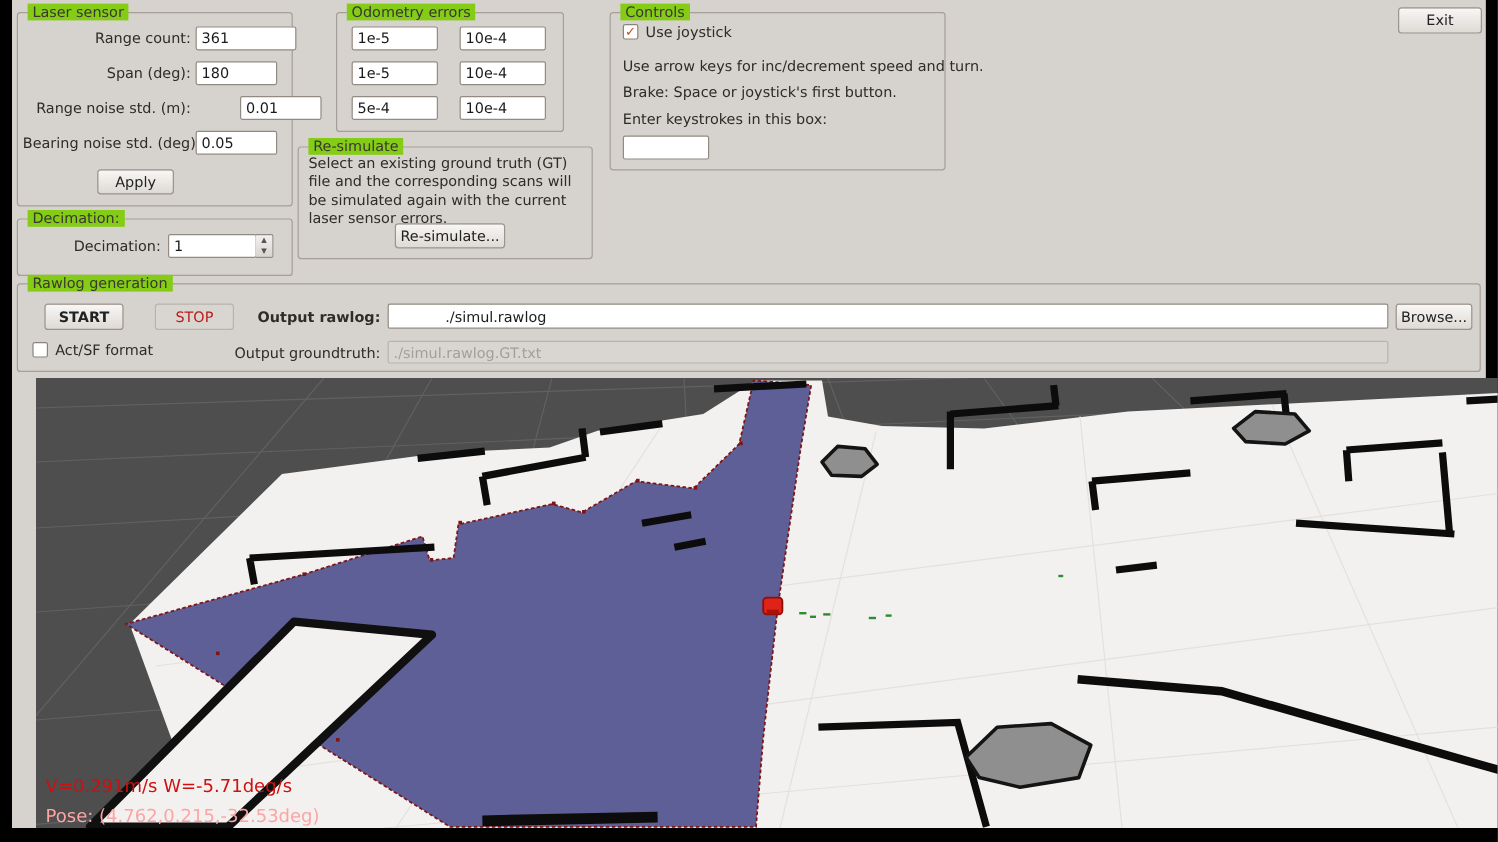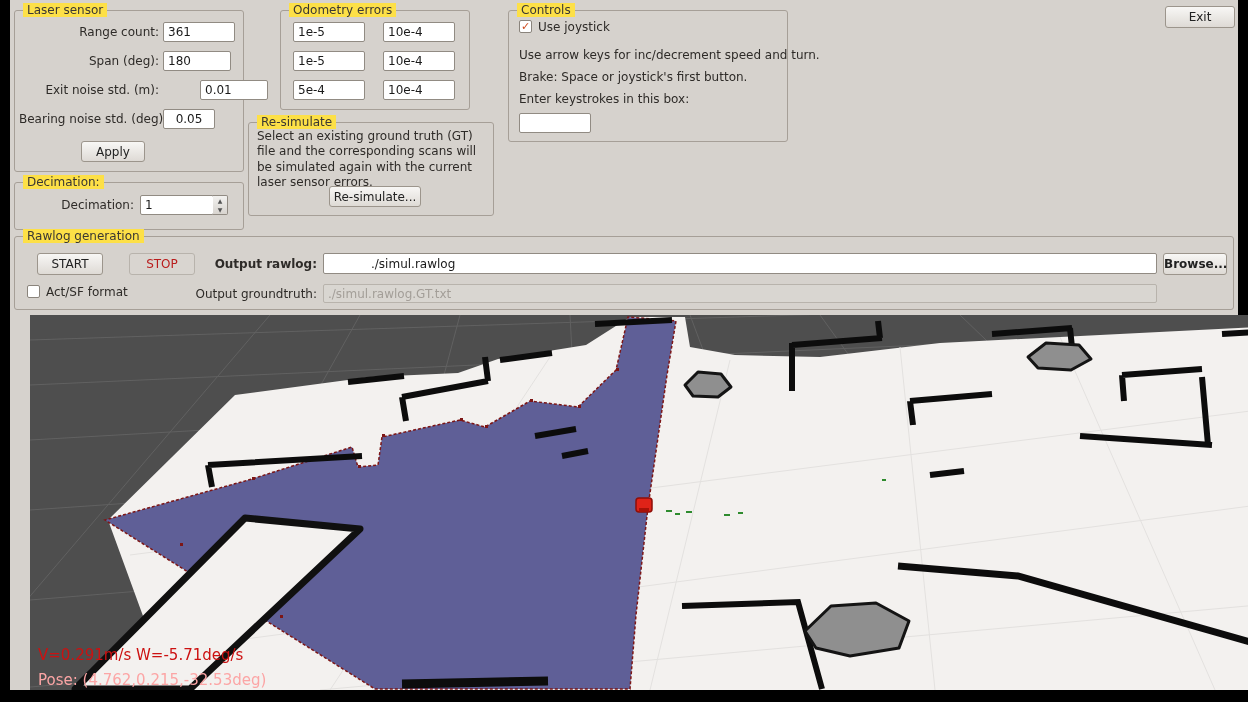--- a/index.html
+++ b/index.html
@@ -4,21 +4,21 @@
 <style>
   html,body{margin:0;padding:0;}
   body{
     width:1248px;height:702px;overflow:hidden;background:#000;
     font-family:"DejaVu Sans","Liberation Sans",sans-serif;
     font-size:12px;color:#2e2b28;position:relative;
   }
   .app{position:absolute;left:10px;top:0;width:1228px;height:690px;background:#d6d2cd;}
   .panel{position:absolute;left:0;top:0;width:1228px;height:315px;background:#d6d2cd;}
   .group{position:absolute;border:1px solid #a69f97;border-radius:3px;background:#d6d2cd;}
-  .legend{position:absolute;top:-8px;left:8px;background:#fde047;padding:0 4px;font-size:12px;color:#3a3733;white-space:nowrap;}
+  .legend{position:absolute;top:-8px;left:8px;background:#84cc16;padding:0 4px;font-size:12px;color:#3a3733;white-space:nowrap;}
   .lbl{position:absolute;white-space:nowrap;color:#2e2b28;}
   .r{text-align:right;}
   .field{position:absolute;border:1px solid #918b83;border-radius:2px;background:#fff;
     font-family:"DejaVu Sans","Liberation Sans",sans-serif;font-size:12px;color:#1a1a1a;padding:1px 4px;box-sizing:border-box;}
   .field:disabled,.field.dis{background:#d9d6d1;border-color:#b8b3ac;color:#a39e98;}
   .btn{position:absolute;border:1px solid #9c958c;border-radius:3px;
     background:linear-gradient(#f8f7f5,#deDAd5);font-family:"DejaVu Sans","Liberation Sans",sans-serif;
     font-size:12px;color:#222;padding:0;cursor:pointer;}
   .btn.dis{background:#d9d5d0;border-color:#b8b3ac;color:#b91c1c;cursor:default;}
   .cb{position:absolute;width:13px;height:13px;background:#fff;border:1px solid #8a847c;border-radius:2px;
@@ -30,27 +30,27 @@
 </style>
 </head>
 <body>
 
 <div class="app">
   <div class="panel">
 
     <div class="group" style="left:4px;top:10px;width:228px;height:160px;">
       <span class="legend">Laser sensor</span>
       <div class="lbl r" style="left:4px;top:14px;width:140px;">Range count:</div>
-      <input class="field" style="left: 148px; top: 11px; width: 72px; height: 20px;" value="361">
+      <input class="field" style="left: 148px; top: 11px; width: 84px; height: 20px;" value="361">
       <div class="lbl r" style="left:4px;top:43px;width:140px;">Span (deg):</div>
       <input class="field" style="left: 148px; top: 40px; width: 68px; height: 20px;" value="180">
-      <div class="lbl r" style="left:4px;top:72px;width:140px;">Exit noise std. (m):</div>
+      <div class="lbl r" style="left:4px;top:72px;width:140px;">Range noise std. (m):</div>
       <input class="field" style="left: 148px; top: 69px; width: 68px; height: 20px; margin-left: 37px;" value="0.01">
       <div class="lbl r" style="left:4px;top:101px;width:140px;">Bearing noise std. (deg):</div>
-      <input class="field" style="left: 148px; top: 98px; width: 52px; height: 20px; text-align: center;" value="0.05">
+      <input class="field" style="left: 148px; top: 98px; width: 68px; height: 20px;" value="0.05">
       <button class="btn" style="left:66px;top:130px;width:64px;height:21px;">Apply</button>
     </div>
 
     <div class="group" style="left:4px;top:182px;width:228px;height:46px;">
       <span class="legend">Decimation:</span>
       <div class="lbl r" style="left:4px;top:15px;width:115px;">Decimation:</div>
       <input class="field" style="left: 125px; top: 12px; width: 74px; height: 20px;" value="1">
       <div class="spinbtns" style="left:198px;top:12px;">
         <div>▲</div>
         <div>▼</div>
@@ -82,25 +82,25 @@
       <div class="lbl" style="left:10px;top:37px;">Use arrow keys for inc/decrement speed and turn.</div>
       <div class="lbl" style="left:10px;top:59px;">Brake: Space or joystick's first button.</div>
       <div class="lbl" style="left:10px;top:81px;">Enter keystrokes in this box:</div>
       <input class="field" style="left: 10px; top: 102px; width: 72px; height: 20px;" value="">
     </div>
 
     <button class="btn" style="left:1155px;top:6px;width:70px;height:22px;">Exit</button>
 
     <div class="group" style="left:4px;top:236px;width:1218px;height:72px;">
       <span class="legend">Rawlog generation</span>
-      <button class="btn" style="left:22px;top:16px;width:66px;height:22px;">START</button>
+      <button class="btn" style="left:22px;top:16px;width:66px;height:22px;font-weight:bold;">START</button>
       <button class="btn dis" style="left:114px;top:16px;width:66px;height:22px;">STOP</button>
       <div class="lbl r" style="left:180px;top:20px;width:122px;font-weight:bold;">Output rawlog:</div>
       <input class="field" style="left: 308px; top: 16px; width: 834px; height: 21px; padding-left: 47px;" value="./simul.rawlog">
-      <button class="btn" style="left:1148px;top:16px;width:64px;height:22px;font-weight:bold;">Browse...</button>
+      <button class="btn" style="left:1148px;top:16px;width:64px;height:22px;">Browse...</button>
       <div class="cb" style="left:12px;top:48px;color:transparent;"></div>
       <div class="lbl" style="left:31px;top:48px;">Act/SF format</div>
       <div class="lbl r" style="left:180px;top:50px;width:122px;">Output groundtruth:</div>
       <input class="field dis" disabled="" style="left: 308px; top: 47px; width: 834px; height: 19px;" value="./simul.rawlog.GT.txt">
     </div>
   </div>
 
   <div class="viewport">
     <svg width="1228" height="375" viewBox="0 0 1228 375">
       <rect x="0" y="0" width="1228" height="375" fill="#4e4e4e"></rect>

